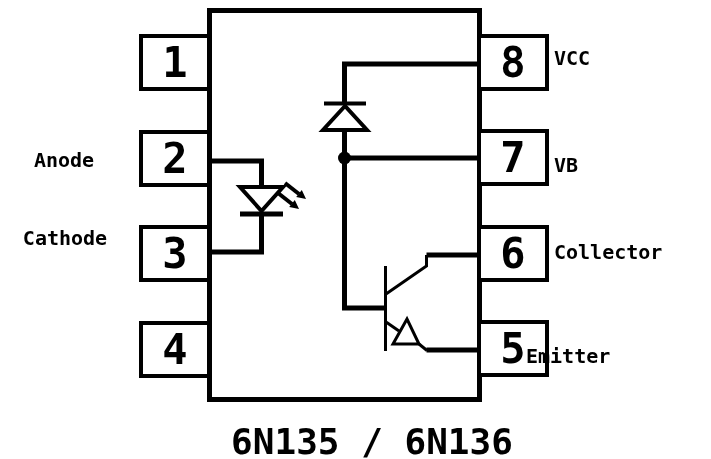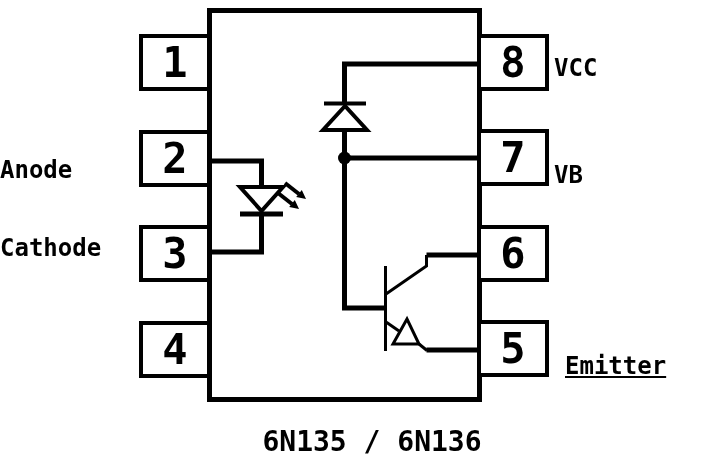--- a/index.html
+++ b/index.html
@@ -16,29 +16,29 @@
     box-sizing:border-box;
     width:72px;height:57px;
     border:4px solid #000;
     background:#fff;
     display:flex;align-items:center;justify-content:center;
     font-size:42px;font-weight:bold;color:#000;
     line-height:49px;
   }
   .pinlabel{
     position:absolute;
-    font-size:24px;font-weight:bold;color:#000;
-    line-height:28px;white-space:nowrap;margin-top:10px;
+    font-size:20px;font-weight:bold;color:#000;
+    line-height:28px;white-space:nowrap;
   }
-  .pinlabel.left{text-align:left;}
+  .pinlabel.left{text-align:center;}
   #diagram-title{
     position:absolute;
     left:161px;top:426px;width:422px;
     text-align:center;
-    font-size:28px;font-weight:bold;color:#000;
+    font-size:36px;font-weight:bold;color:#000;
     line-height:32px;white-space:nowrap;
   }
 </style>
 </head>
 <body>
 
 <div id="stage">
 
   <svg id="schematic-svg" width="711" height="459" viewBox="0 0 711 459">
 
@@ -85,16 +85,17 @@
   <div class="pinbox" style="left:477px;top:34px;">8</div>
   <div class="pinbox" style="left:477px;top:129px;">7</div>
   <div class="pinbox" style="left:477px;top:225px;">6</div>
   <div class="pinbox" style="left:477px;top:320px;">5</div>
 
   <div class="pinlabel left" style="left:0;width:128px;top:146px;">Anode</div>
   <div class="pinlabel left" style="left:0;width:130px;top:224px;">Cathode</div>
 
   <div class="pinlabel" style="left:554px;top:44px;">VCC</div>
   <div class="pinlabel" style="left:554px;top:151px;">VB</div>
-  <div class="pinlabel" style="left:565px;top:342px;text-decoration:underline;">Emitter</div>
+  <div class="pinlabel" style="left:554px;top:238px;">Collector</div>
+  <div class="pinlabel" style="left:526px;top:342px;">Emitter</div>
 
   <div id="diagram-title">6N135 / 6N136</div>
 </div>
 
 </body></html>

